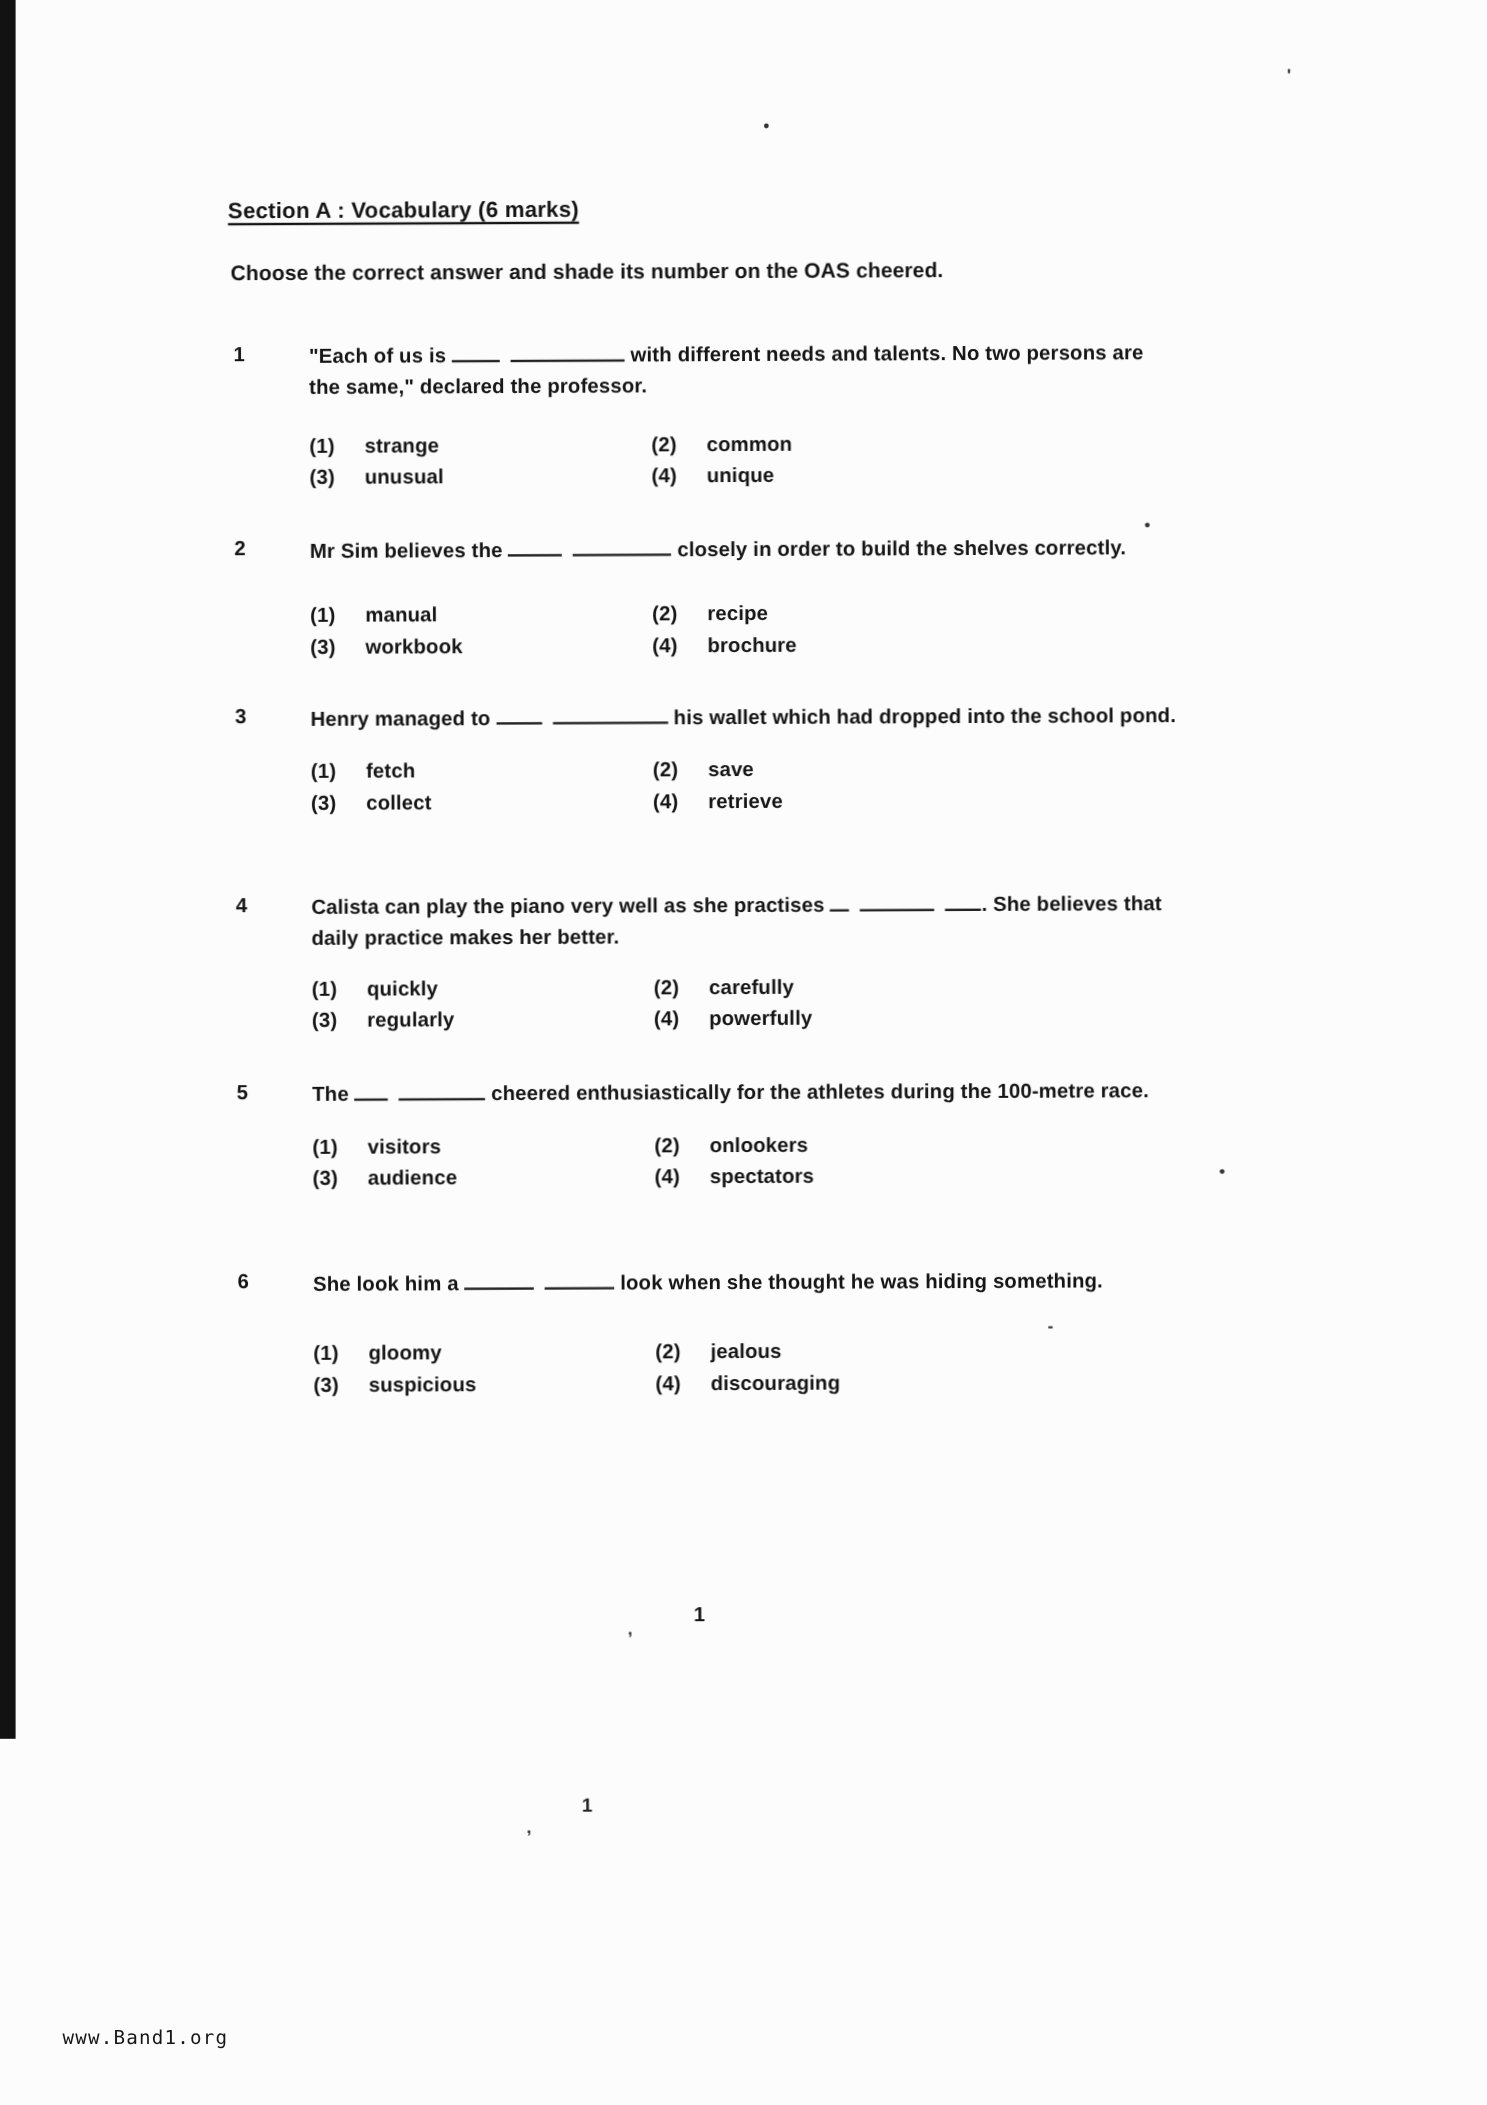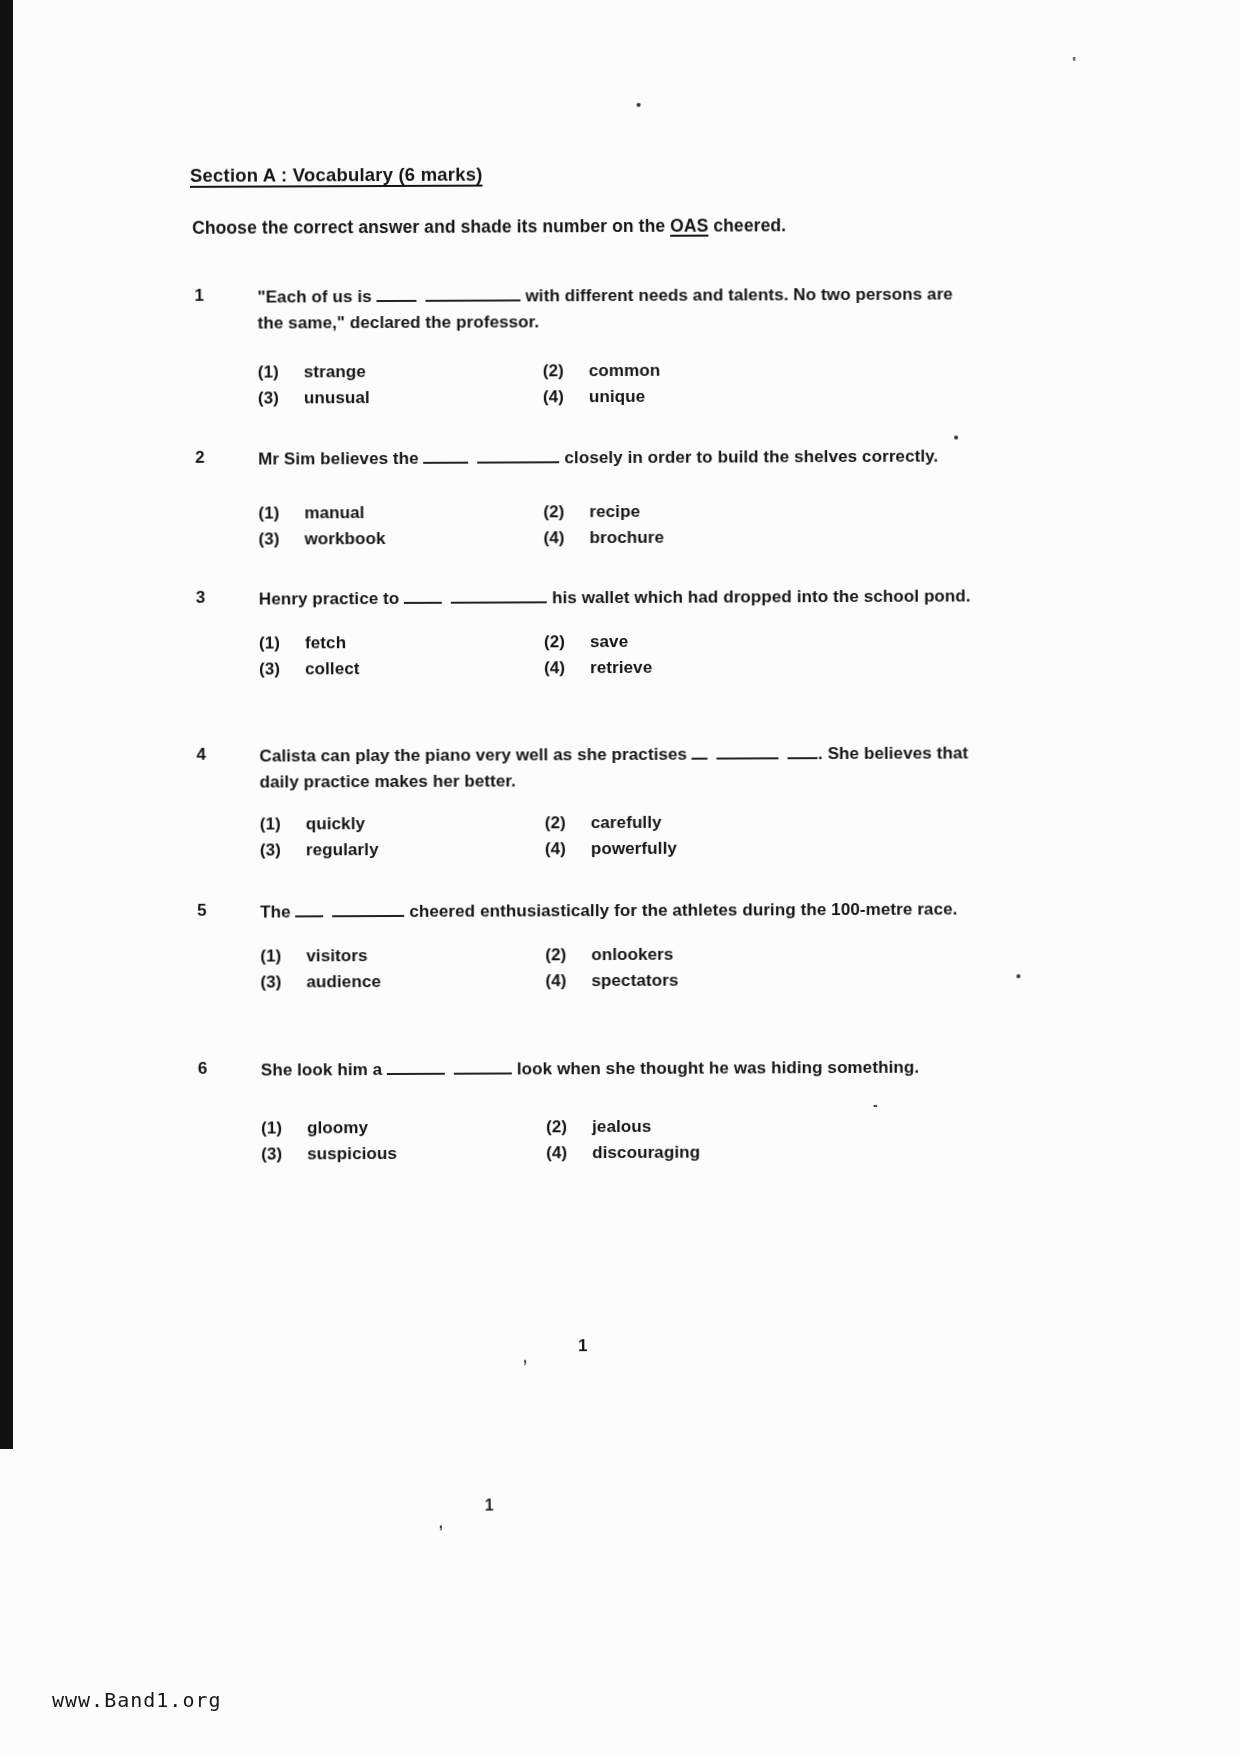--- a/index.html
+++ b/index.html
@@ -22,21 +22,21 @@
   .section-title {
     position:absolute; left:193px; top:163px;
     font-size:18.5px; font-weight:700; letter-spacing:0.2px;
     text-decoration:underline; text-decoration-thickness:2px; text-underline-offset:4px;
   }
   .instructions {
     position:absolute; left:195px; top:216px; width:780px;
     font-size:17.5px; font-weight:700; letter-spacing:0.1px;
   }
   .instructions .oas {
-    text-decoration:underline; text-decoration-thickness:2px; text-underline-offset:3px;
+    text-decoration-thickness:2px; text-underline-offset:3px;
   }
   .question {
     position:absolute; left:197px; display:flex;
   }
   .qnum {
     width:63px; font-size:17px; font-weight:700; padding-top:1px;
   }
   .qbody { width:722px; }
   .qtext {
     font-size:17px; font-weight:600; line-height:26px; letter-spacing:0.1px;
@@ -52,21 +52,21 @@
     font-size:17px; font-weight:600; line-height:25px; letter-spacing:0.1px;
     row-gap:1px;
   }
   .page-number {
     position:absolute; left:576px; top:1336px;
     font-size:17px; font-weight:700;
   }
   .footer-url {
     position:absolute; left:52px; top:1688px;
     font-family:"DejaVu Sans Mono", monospace;
-    font-size:20px; color:#161616; letter-spacing:1px;
+    font-size:16px; color:#161616; letter-spacing:1px;
   }
   .speck { position:absolute; color:#2c2c2c; font-size:14px; font-weight:700; }
   .dot { width:4px; height:4px; background:#3a3a3a; border-radius:50%; }
 </style>
 </head>
 <body>
 
 <div class="page">
   <div class="scan-edge"></div>
 
@@ -106,21 +106,21 @@
           <span>workbook</span>
           <span>(4)</span>
           <span>brochure</span>
         </div>
       </div>
     </div>
 
     <div class="question" style="top:585px">
       <div class="qnum">3</div>
       <div class="qbody">
-        <div class="qtext"><span>Henry practice to </span><span class="blank"><i style="width:38px"></i><i style="width:96px"></i></span><span> his wallet which had dropped into the school pond.</span></div>
+        <div class="qtext"><span>Henry managed to </span><span class="blank"><i style="width:38px"></i><i style="width:96px"></i></span><span> his wallet which had dropped into the school pond.</span></div>
         <div class="opts" style="margin-top:18px">
           <span>(1)</span>
           <span>fetch</span>
           <span>(2)</span>
           <span>save</span>
           <span>(3)</span>
           <span>collect</span>
           <span>(4)</span>
           <span>retrieve</span>
         </div>

